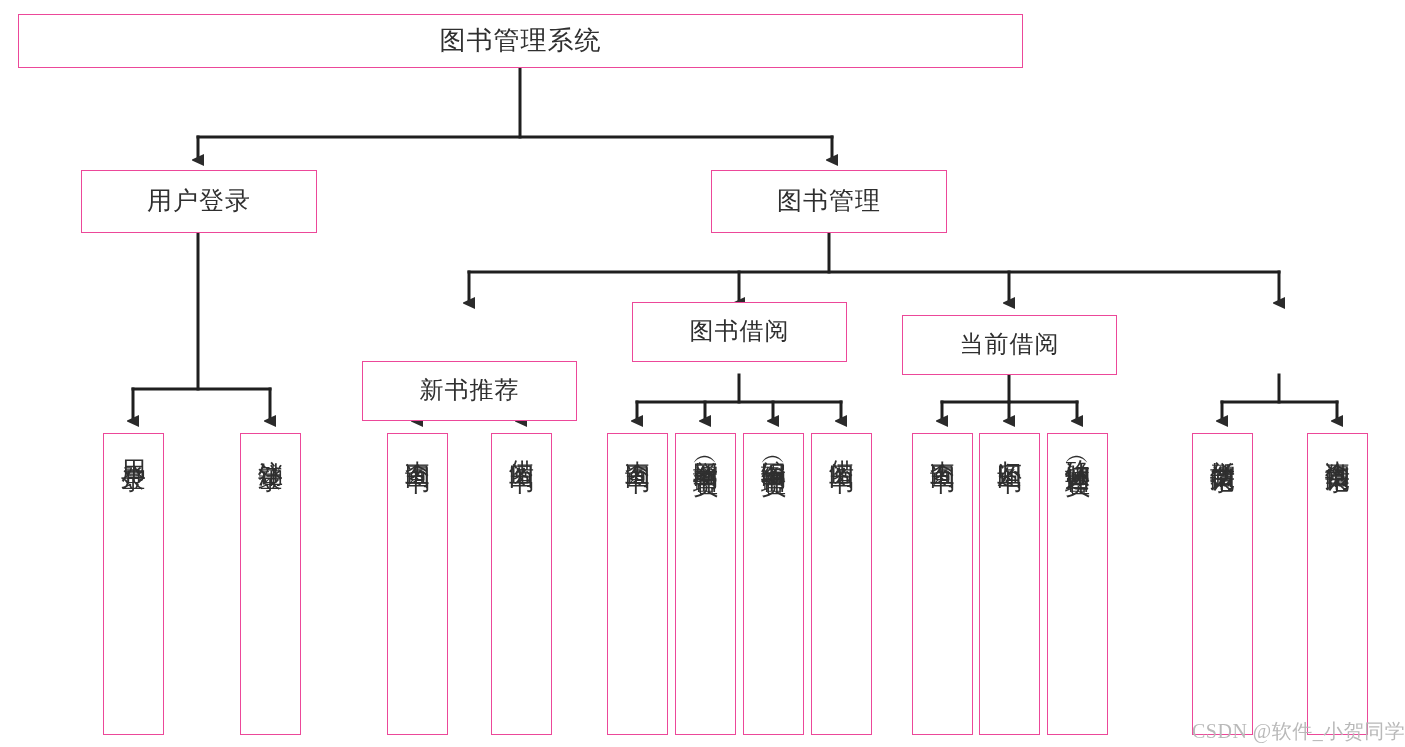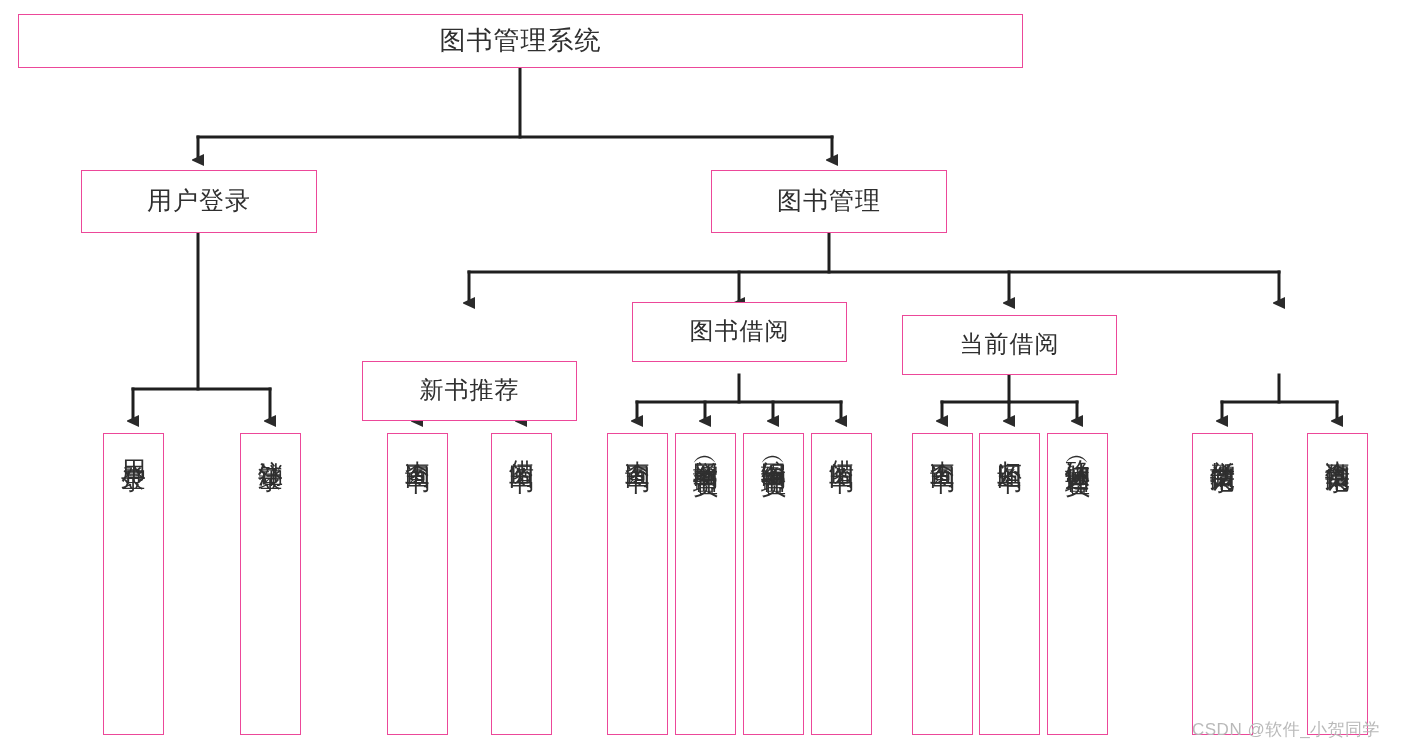--- a/index.html
+++ b/index.html
@@ -59,25 +59,25 @@
     line-height: 1.0;
     letter-spacing: 3px;
     white-space: nowrap;
     display: block;
   }
   .node.leaf.tall .label {
     letter-spacing: 2px;
   }
   .watermark {
     position: absolute;
-    font-size: 17px;
+    font-size: 20px;
     color: #b9b9b9;
     letter-spacing: 0.5px;
     white-space: nowrap;
-    font-family: Liberation Sans, sans-serif;
+    font-family: Liberation Serif, serif;
   }
 </style>
 </head>
 <body>
 
 <div id="stage">
 
   <svg class="wires" viewBox="0 0 1405 747">
     <defs>
       <marker id="arrow" markerWidth="12" markerHeight="12" refX="3" refY="6" orient="auto" markerUnits="userSpaceOnUse">

